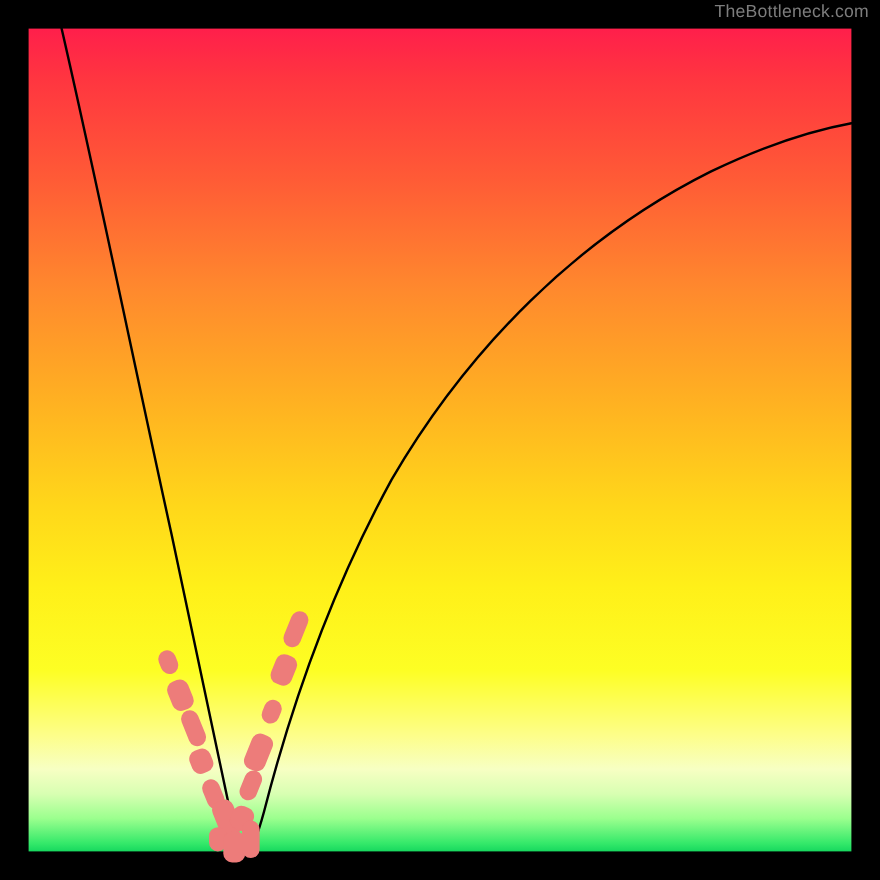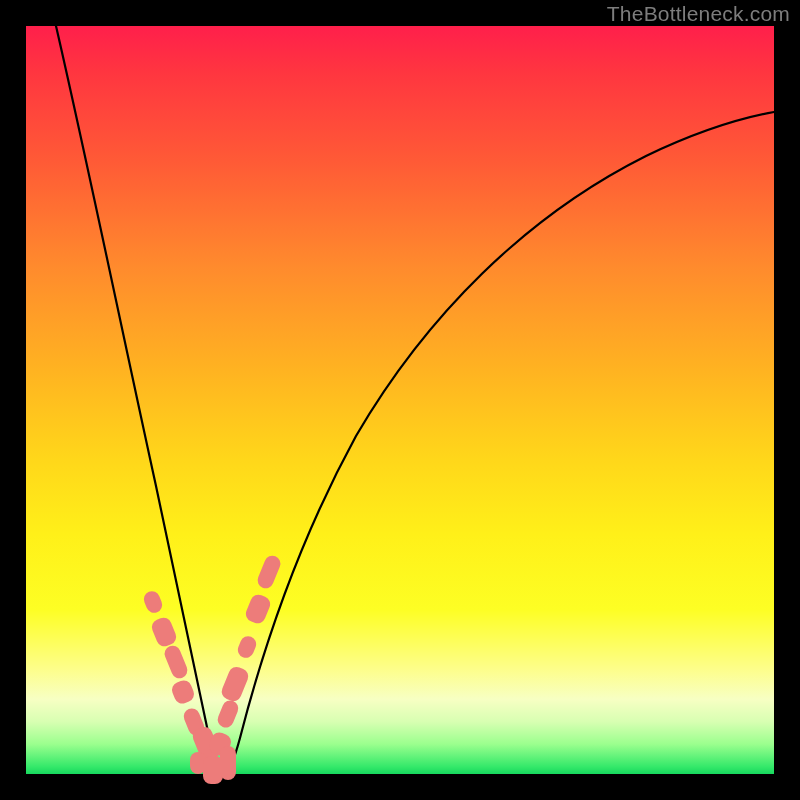--- a/index.html
+++ b/index.html
@@ -41,21 +41,21 @@
       #9bff8e 96%,
       #35e96a 99%,
       #17d85e 100%);
   }
 
   .watermark {
     position: absolute;
     top: 2px;
     right: 10px;
     color: #7d7d7d;
-    font-size: 21px;
+    font-size: 16px;
     font-weight: 500;
     letter-spacing: 0.2px;
     user-select: none;
   }
 
   svg.curve {
     position: absolute;
     left: 0;
     top: 0;
     width: 748px;

